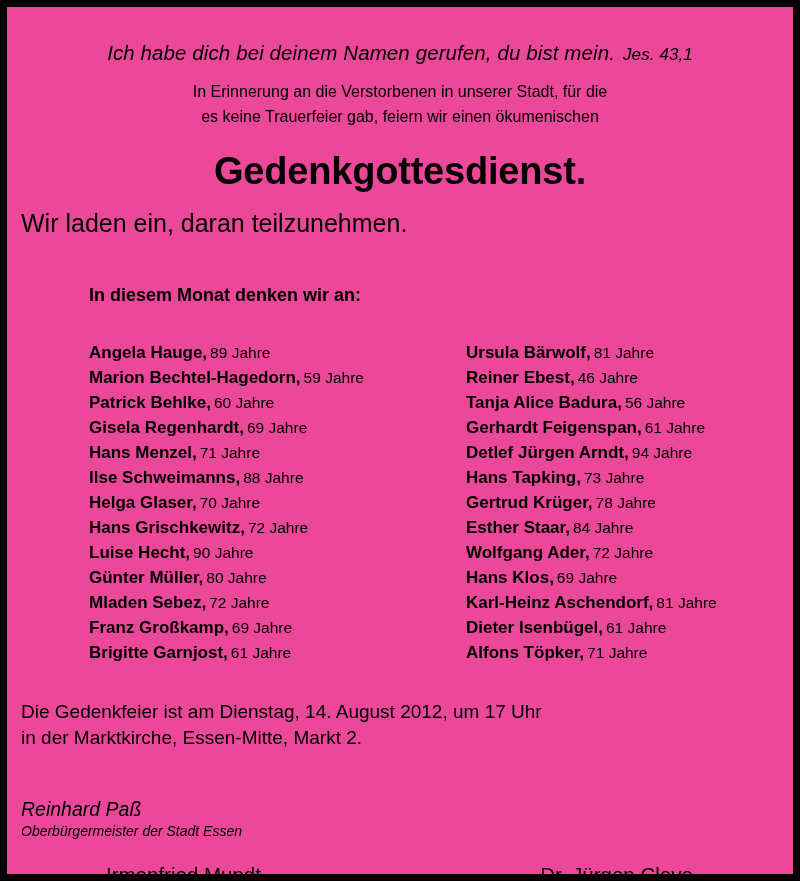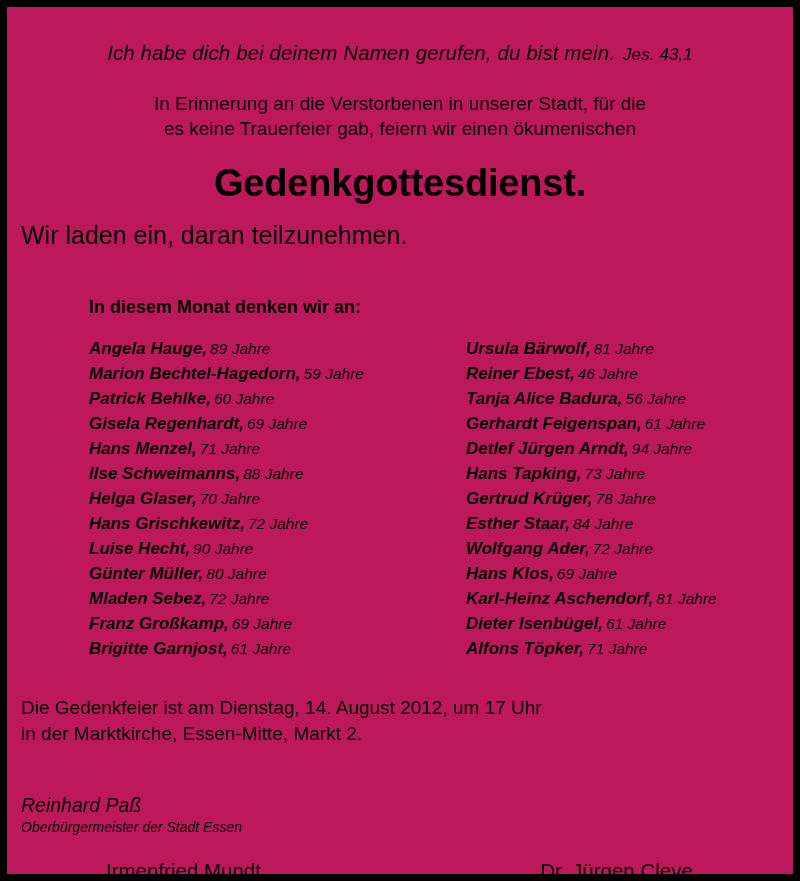--- a/index.html
+++ b/index.html
@@ -14,21 +14,21 @@
     font-family: "Liberation Sans", sans-serif;
     color: #000000;
     -webkit-font-smoothing: antialiased;
   }
 
   .notice {
     box-sizing: border-box;
     width: 800px;
     height: 881px;
     border: 7px solid #000000;
-    background: #be185d;
+    background: #ec4899;
     padding: 0;
     position: relative;
     overflow: hidden;
   }
 
   .inner {
     box-sizing: border-box;
     width: 100%;
     height: 100%;
     padding: 0 14px;
@@ -44,23 +44,23 @@
     white-space: nowrap;
   }
   .scripture .ref {
     font-size: 17px;
     margin-left: 8px;
   }
 
   
   .intro {
     text-align: center;
-    font-size: 19px;
+    font-size: 16px;
     line-height: 25px;
-    margin-top: 26px;
+    margin-top: 14px;
   }
 
   .service-title {
     text-align: center;
     font-size: 38px;
     font-weight: bold;
     letter-spacing: -0.2px;
     margin-top: 21px;
   }
 
@@ -73,22 +73,21 @@
   
   .names-heading {
     font-size: 18px;
     font-weight: bold;
     margin-top: 47px;
     margin-left: 68px;
   }
 
   .columns {
     display: flex;
-    margin-top: 18px;
-    font-style: italic;
+    margin-top: 34px;
   }
   .col {
     flex: 0 0 auto;
   }
   .col-left  { margin-left: 68px; width: 370px; }
   .col-right { margin-left: 7px; }
 
   .entry {
     font-size: 17px;
     line-height: 25px;

